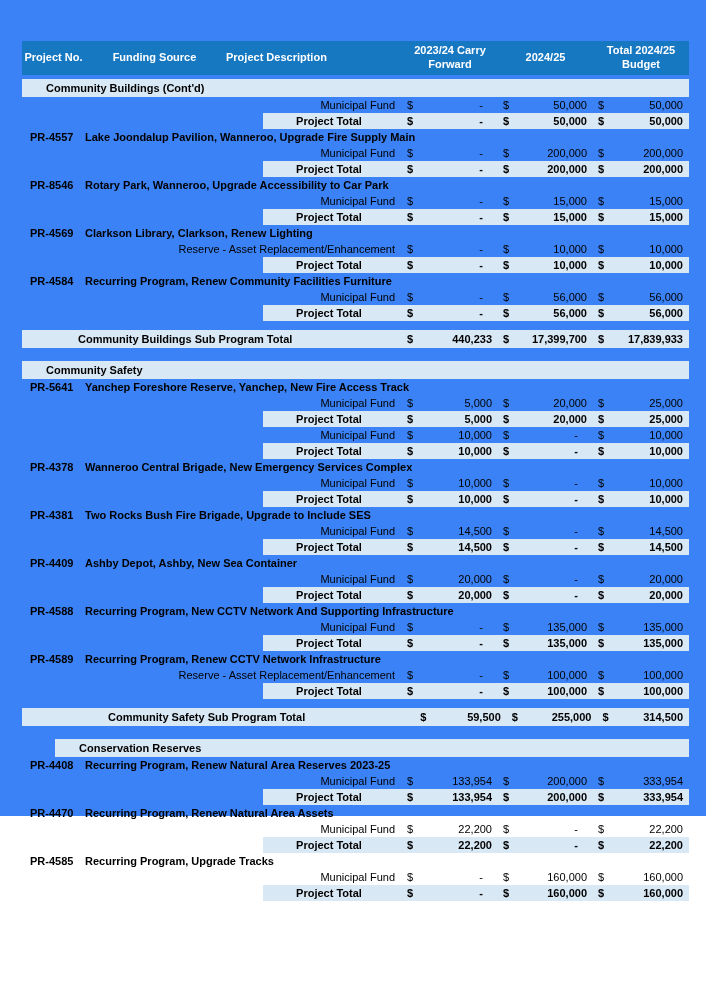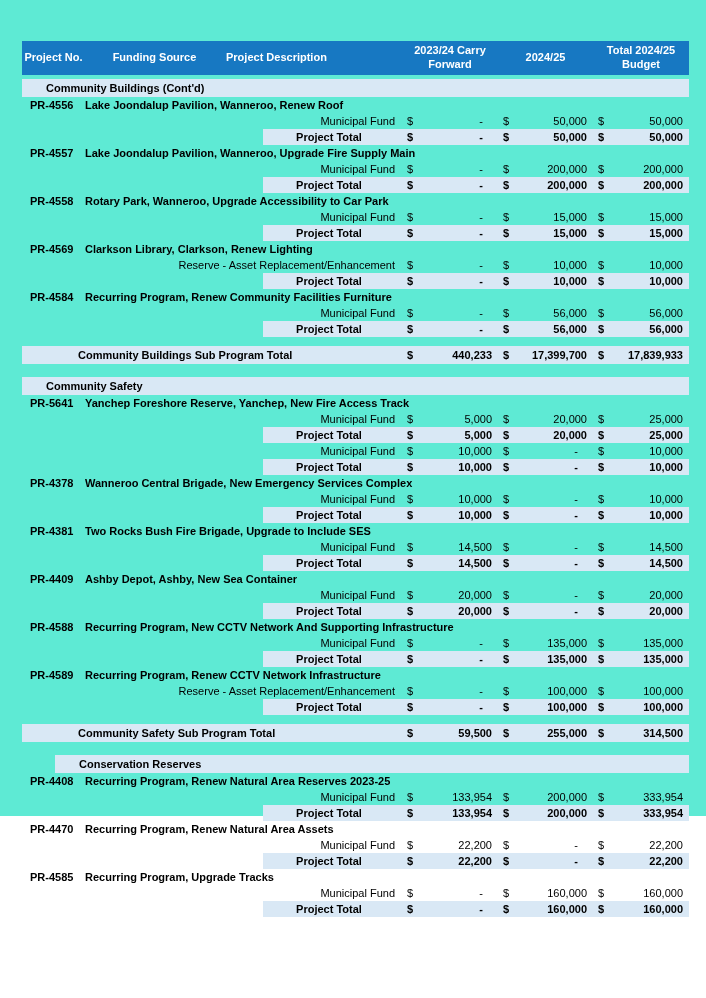--- a/index.html
+++ b/index.html
@@ -1,18 +1,18 @@
 <!DOCTYPE html>
 <html><head>
 <meta charset="utf-8">
 <style>
   * { margin:0; padding:0; box-sizing:border-box; }
   html,body { width:706px; height:998px; overflow:hidden; }
   body { background:#fff; font-family:"Liberation Sans", sans-serif; color:#000; }
-  .page { position:relative; width:706px; height:816px; background:#5eead4; }
+  .page { position:relative; width:706px; height:816px; background:#3b82f6; }
   .tbl { position:absolute; left:22px; top:41px; width:667px; }
 
   .header-row { display:flex; height:34px; font-size:11px; font-weight:bold; }
   .hcell { display:flex; align-items:center; justify-content:center; text-align:center; line-height:1.25; padding:0 2px; }
   .h-desc { justify-content:flex-start; text-align:left; padding-left:2px; }
 
   .c-no   { width:63px; }
   .c-desc { width:178px; }
   .c-fund { width:139px; }
   .c-m1   { width:96px; }
@@ -46,24 +46,20 @@
       <div class="hcell c-fund">Funding Source</div>
       <div class="hcell h-desc c-desc">Project Description</div>
       <div class="hcell c-m1">2023/24 Carry Forward</div>
       <div class="hcell c-m2">2024/25</div>
       <div class="hcell c-m3">Total 2024/25 Budget</div>
     </div>
     <div id="table-body">
         <div class="gap" style="height: 4px;"></div>
         <div class="section-row" style="background: rgb(217, 232, 245);">Community Buildings (Cont'd)</div>
         <div class="row">
-          <div class="cell c-no no-label">PR-4556</div>
-          <div class="cell desc-label">Lake Joondalup Pavilion, Wanneroo, Renew Roof</div>
-        </div>
-        <div class="row">
           <div class="cell c-no"></div>
           <div class="cell fund-label">Municipal Fund</div>
           <div class="cell money c-m1">
             <div class="cur">$</div>
             <div class="val dash">-</div>
           </div>
           <div class="cell money c-m2">
             <div class="cur">$</div>
             <div class="val">50,000</div>
           </div>
@@ -120,21 +116,21 @@
           <div class="cell money c-m2 b" style="background: rgb(217, 232, 245);">
             <div class="cur">$</div>
             <div class="val">200,000</div>
           </div>
           <div class="cell money c-m3 b" style="background: rgb(217, 232, 245);">
             <div class="cur">$</div>
             <div class="val">200,000</div>
           </div>
         </div>
         <div class="row">
-          <div class="cell c-no no-label">PR-4558</div>
+          <div class="cell c-no no-label">PR-8546</div>
           <div class="cell desc-label">Rotary Park, Wanneroo, Upgrade Accessibility to Car Park</div>
         </div>
         <div class="row">
           <div class="cell c-no"></div>
           <div class="cell fund-label">Municipal Fund</div>
           <div class="cell money c-m1">
             <div class="cur">$</div>
             <div class="val dash">-</div>
           </div>
           <div class="cell money c-m2">
@@ -504,21 +500,21 @@
           <div class="cell money c-m2 b" style="background: rgb(217, 232, 245);">
             <div class="cur">$</div>
             <div class="val">100,000</div>
           </div>
           <div class="cell money c-m3 b" style="background: rgb(217, 232, 245);">
             <div class="cur">$</div>
             <div class="val">100,000</div>
           </div>
         </div>
         <div class="gap" style="height: 9px;"></div>
-        <div class="subtotal-row" style="background: rgb(217, 232, 245);">
+        <div class="subtotal-row" style="background: rgb(217, 232, 245); padding-left: 30px;">
           <div class="cell subtotal-label">Community Safety Sub Program Total</div>
           <div class="cell money c-m1 b">
             <div class="cur">$</div>
             <div class="val">59,500</div>
           </div>
           <div class="cell money c-m2 b">
             <div class="cur">$</div>
             <div class="val">255,000</div>
           </div>
           <div class="cell money c-m3 b">

